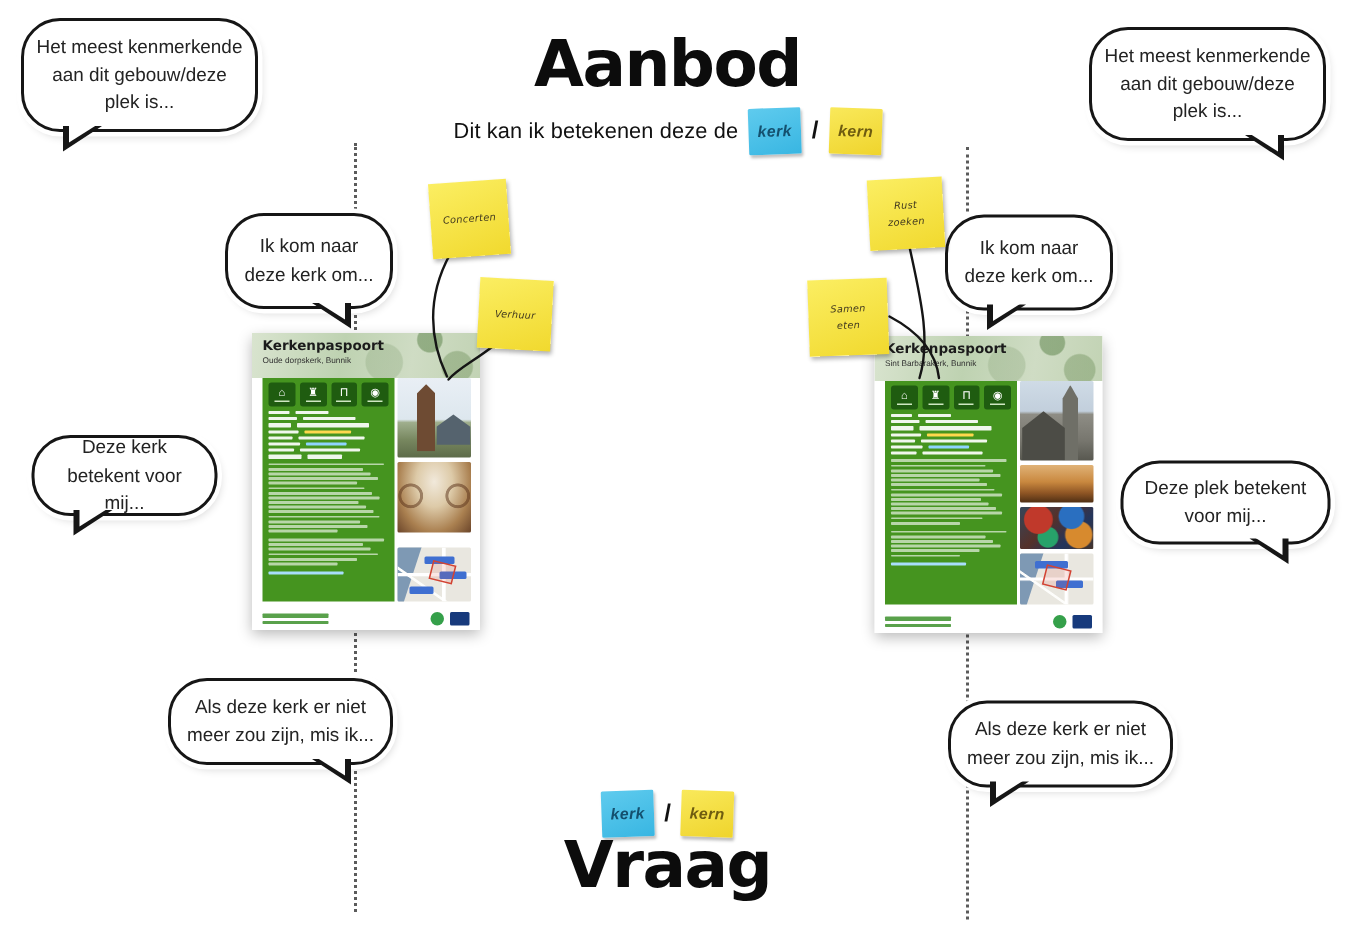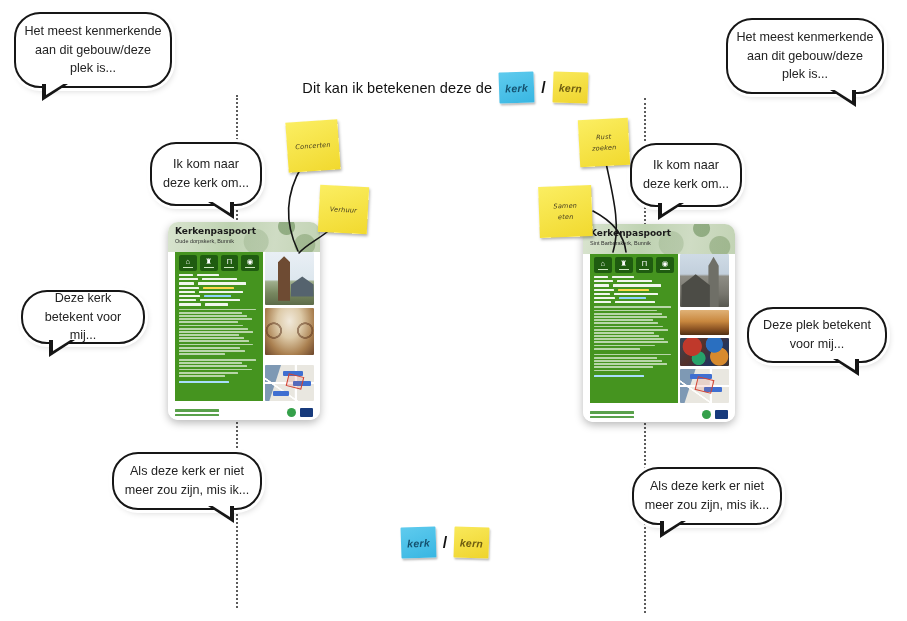--- a/index.html
+++ b/index.html
@@ -66,21 +66,21 @@
         color:#41391f;letter-spacing:.2px;}
   #n-concerten{left:287px;top:121px;width:52px;height:50px;transform:rotate(-4deg);}
   #n-verhuur{left:319px;top:186px;width:49px;height:47px;transform:rotate(3deg);}
   #n-rust{left:579px;top:119px;width:50px;height:47px;transform:rotate(-3deg);}
   #n-samen{left:539px;top:186px;width:53px;height:51px;transform:rotate(-2deg);}
 
   
   #overlay{position:absolute;left:0;top:0;z-index:5;pointer-events:none;}
 
   
-  .card{position:absolute;width:152px;height:198px;background:#fff;border-radius:10px;
+  .card{position:absolute;width:152px;height:198px;background:#fff;border-radius:0;
         box-shadow:0 3px 9px rgba(0,0,0,.28);z-index:3;overflow:hidden;}
   #card-left{left:168px;top:222px;}
   #card-right{left:583px;top:224px;}
   .card-header{position:relative;height:30px;padding:4px 7px 0;box-sizing:border-box;
         background:linear-gradient(100deg,#d9e4cf,#bed2b1 40%,#cfdcc4 70%,#c2d3b4);overflow:hidden;}
   .card-header::before{content:"";position:absolute;inset:0;
         background:radial-gradient(circle at 78% 15%,rgba(88,128,70,.5) 0 8px,transparent 9px),
                    radial-gradient(circle at 90% 75%,rgba(116,148,96,.45) 0 10px,transparent 11px),
                    radial-gradient(circle at 58% 65%,rgba(150,175,135,.4) 0 12px,transparent 13px);}
   .card-title{position:relative;font-family:"DejaVu Sans",sans-serif;font-weight:bold;
@@ -149,40 +149,42 @@
   .logo-blue{width:13px;height:9px;background:#173a7c;border-radius:1px;}
 </style>
 </head>
 <body>
 
 <div id="canvas">
 
   <div class="vline" id="vline-left"></div>
   <div class="vline" id="vline-right"></div>
 
+  <div class="big-title" id="title-aanbod">Aanbod</div>
   <div class="caption-row" id="caption-top">
     <span class="caption-text">Dit kan ik betekenen deze de</span>
     <span class="chip chip-blue rot-l">
       <span class="chip-text blue">kerk</span>
     </span>
     <span class="slash">/</span>
     <span class="chip chip-yellow rot-r">
       <span class="chip-text yellow">kern</span>
     </span>
   </div>
 
   <div class="caption-row" id="caption-bottom">
     <span class="chip chip-blue rot-l">
       <span class="chip-text blue">kerk</span>
     </span>
     <span class="slash">/</span>
     <span class="chip chip-yellow rot-r">
       <span class="chip-text yellow">kern</span>
     </span>
   </div>
+  <div class="big-title" id="title-vraag">Vraag</div>
 
   <div class="bubble tail-bl" id="b-tl">
     <span class="bubble-text">Het meest kenmerkende aan dit gebouw/deze plek is...</span>
   </div>
   <div class="bubble tail-br" id="b-tr">
     <span class="bubble-text">Het meest kenmerkende aan dit gebouw/deze plek is...</span>
   </div>
   <div class="bubble tail-br" id="b-ikl">
     <span class="bubble-text">Ik kom naar deze kerk om...</span>
   </div>

